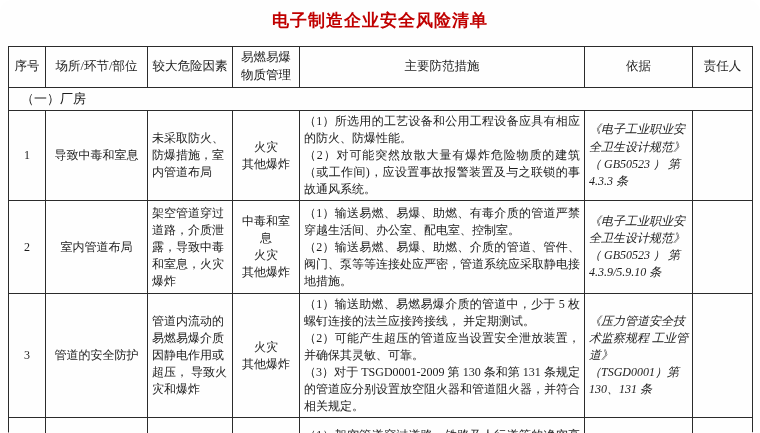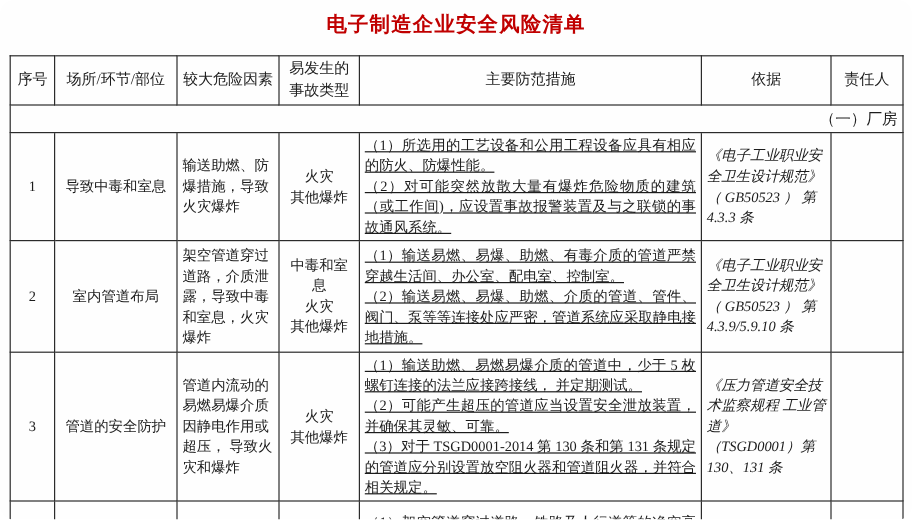--- a/index.html
+++ b/index.html
@@ -38,26 +38,26 @@
   }
   .risk-table th {
     font-weight: normal;
     text-align: center;
     font-size: 12.5px;
   }
   .cell-center { text-align: center; }
   .cell-left   { text-align: left; }
   .pre { white-space: pre-line; }
   .section-row td {
-    text-align: right;
+    text-align: left;
     padding-left: 12px;
     font-size: 13px;
     height: 22px;
   }
-  .measures { padding-left: 6px; padding-right: 5px; text-align: justify; text-decoration: underline; }
+  .measures { padding-left: 6px; padding-right: 5px; text-align: justify; }
   .basis { padding-left: 5px; padding-right: 4px; font-style: italic; }
   .watermark {
     position: absolute;
     left: 614px;
     top: 388px;
     display: flex;
     align-items: center;
     gap: 4px;
     color: #b3b3b3;
     font-family: Liberation Serif, serif;
@@ -83,33 +83,33 @@
       <col style="width:67px">
         <col style="width:285px">
         <col style="width:108px">
       <col style="width:60px">
     </colgroup>
     <tbody>
         <tr style="height:34px">
       <th>序号</th>
       <th>场所/环节/部位</th>
       <th>较大危险因素</th>
-      <th>易发生的事故类型</th>
+      <th>易燃易爆物质管理</th>
       <th>主要防范措施</th>
       <th>依据</th>
       <th>责任人</th>
     </tr>
     <tr class="section-row">
       <td colspan="7">（一）厂房</td>
     </tr>
 
     <tr style="height:85px">
       <td class="cell-center">1</td>
       <td class="cell-center">导致中毒和室息</td>
-      <td class="cell-left">输送助燃、防爆措施，导致火灾爆炸</td>
+      <td class="cell-left">未采取防火、防爆措施，室内管道布局</td>
       <td class="cell-center pre">火灾
 其他爆炸</td>
       <td class="cell-left pre measures">（1）所选用的工艺设备和公用工程设备应具有相应的防火、防爆性能。
 （2）对可能突然放散大量有爆炸危险物质的建筑（或工作间)，应设置事故报警装置及与之联锁的事故通风系统。</td>
       <td class="cell-left basis">《电子工业职业安全卫生设计规范》（ GB50523 ）  第4.3.3 条</td>
       <td></td>
     </tr>
 
     <tr style="height:93px">
       <td class="cell-center">2</td>
@@ -125,21 +125,21 @@
     </tr>
 
     <tr style="height:103px">
       <td class="cell-center">3</td>
       <td class="cell-center">管道的安全防护</td>
       <td class="cell-left">管道内流动的易燃易爆介质因静电作用或超压， 导致火灾和爆炸</td>
       <td class="cell-center pre">火灾
 其他爆炸</td>
       <td class="cell-left pre measures">（1）输送助燃、易燃易爆介质的管道中，少于 5 枚螺钉连接的法兰应接跨接线， 并定期测试。
 （2）可能产生超压的管道应当设置安全泄放装置，并确保其灵敏、可靠。
-（3）对于 TSGD0001-2014 第 130 条和第 131 条规定的管道应分别设置放空阻火器和管道阻火器，并符合相关规定。</td>
+（3）对于 TSGD0001-2009 第 130 条和第 131 条规定的管道应分别设置放空阻火器和管道阻火器，并符合相关规定。</td>
       <td class="cell-left basis">《压力管道安全技术监察规程 工业管道》（TSGD0001）第 130、131 条</td>
       <td></td>
     </tr>
 
     <tr style="height:70px">
       <td class="cell-center">4</td>
       <td class="cell-center">管道的敷设和支架</td>
       <td class="cell-left">管道敷设位置不合适或支架</td>
       <td class="cell-center pre">容器爆炸</td>
       <td class="cell-left pre measures">（1）架空管道穿过道路、铁路及人行道等的净空高度，以及管架边缘与其他设施的水平距离均应符合相关规</td>

